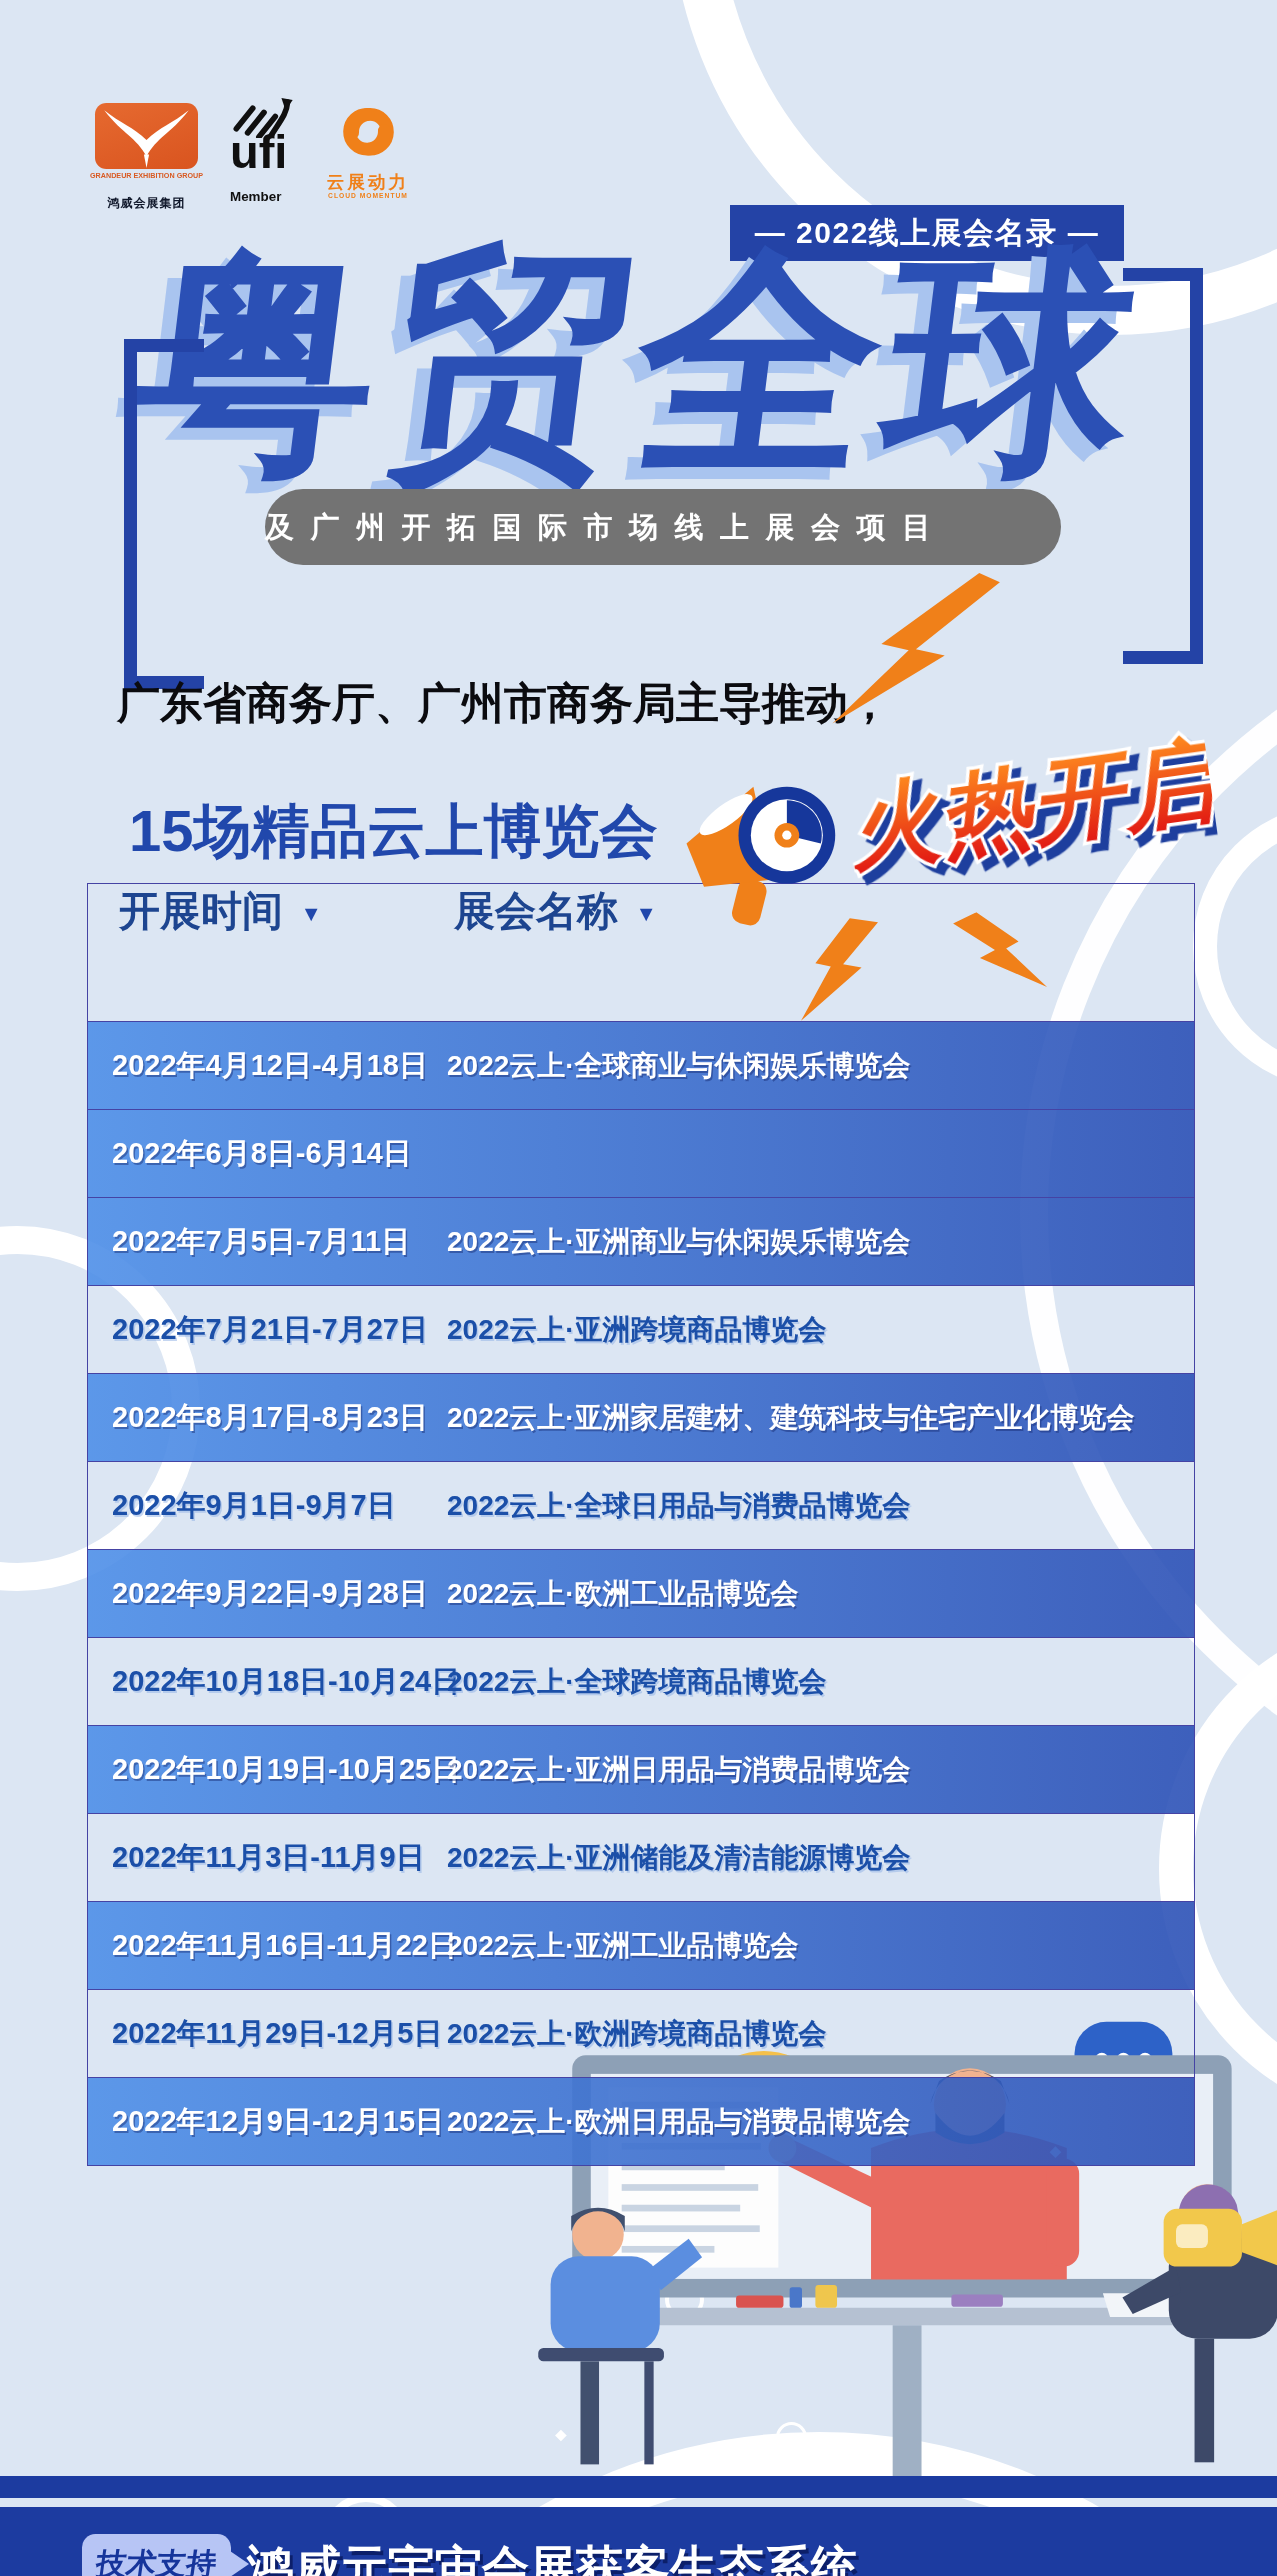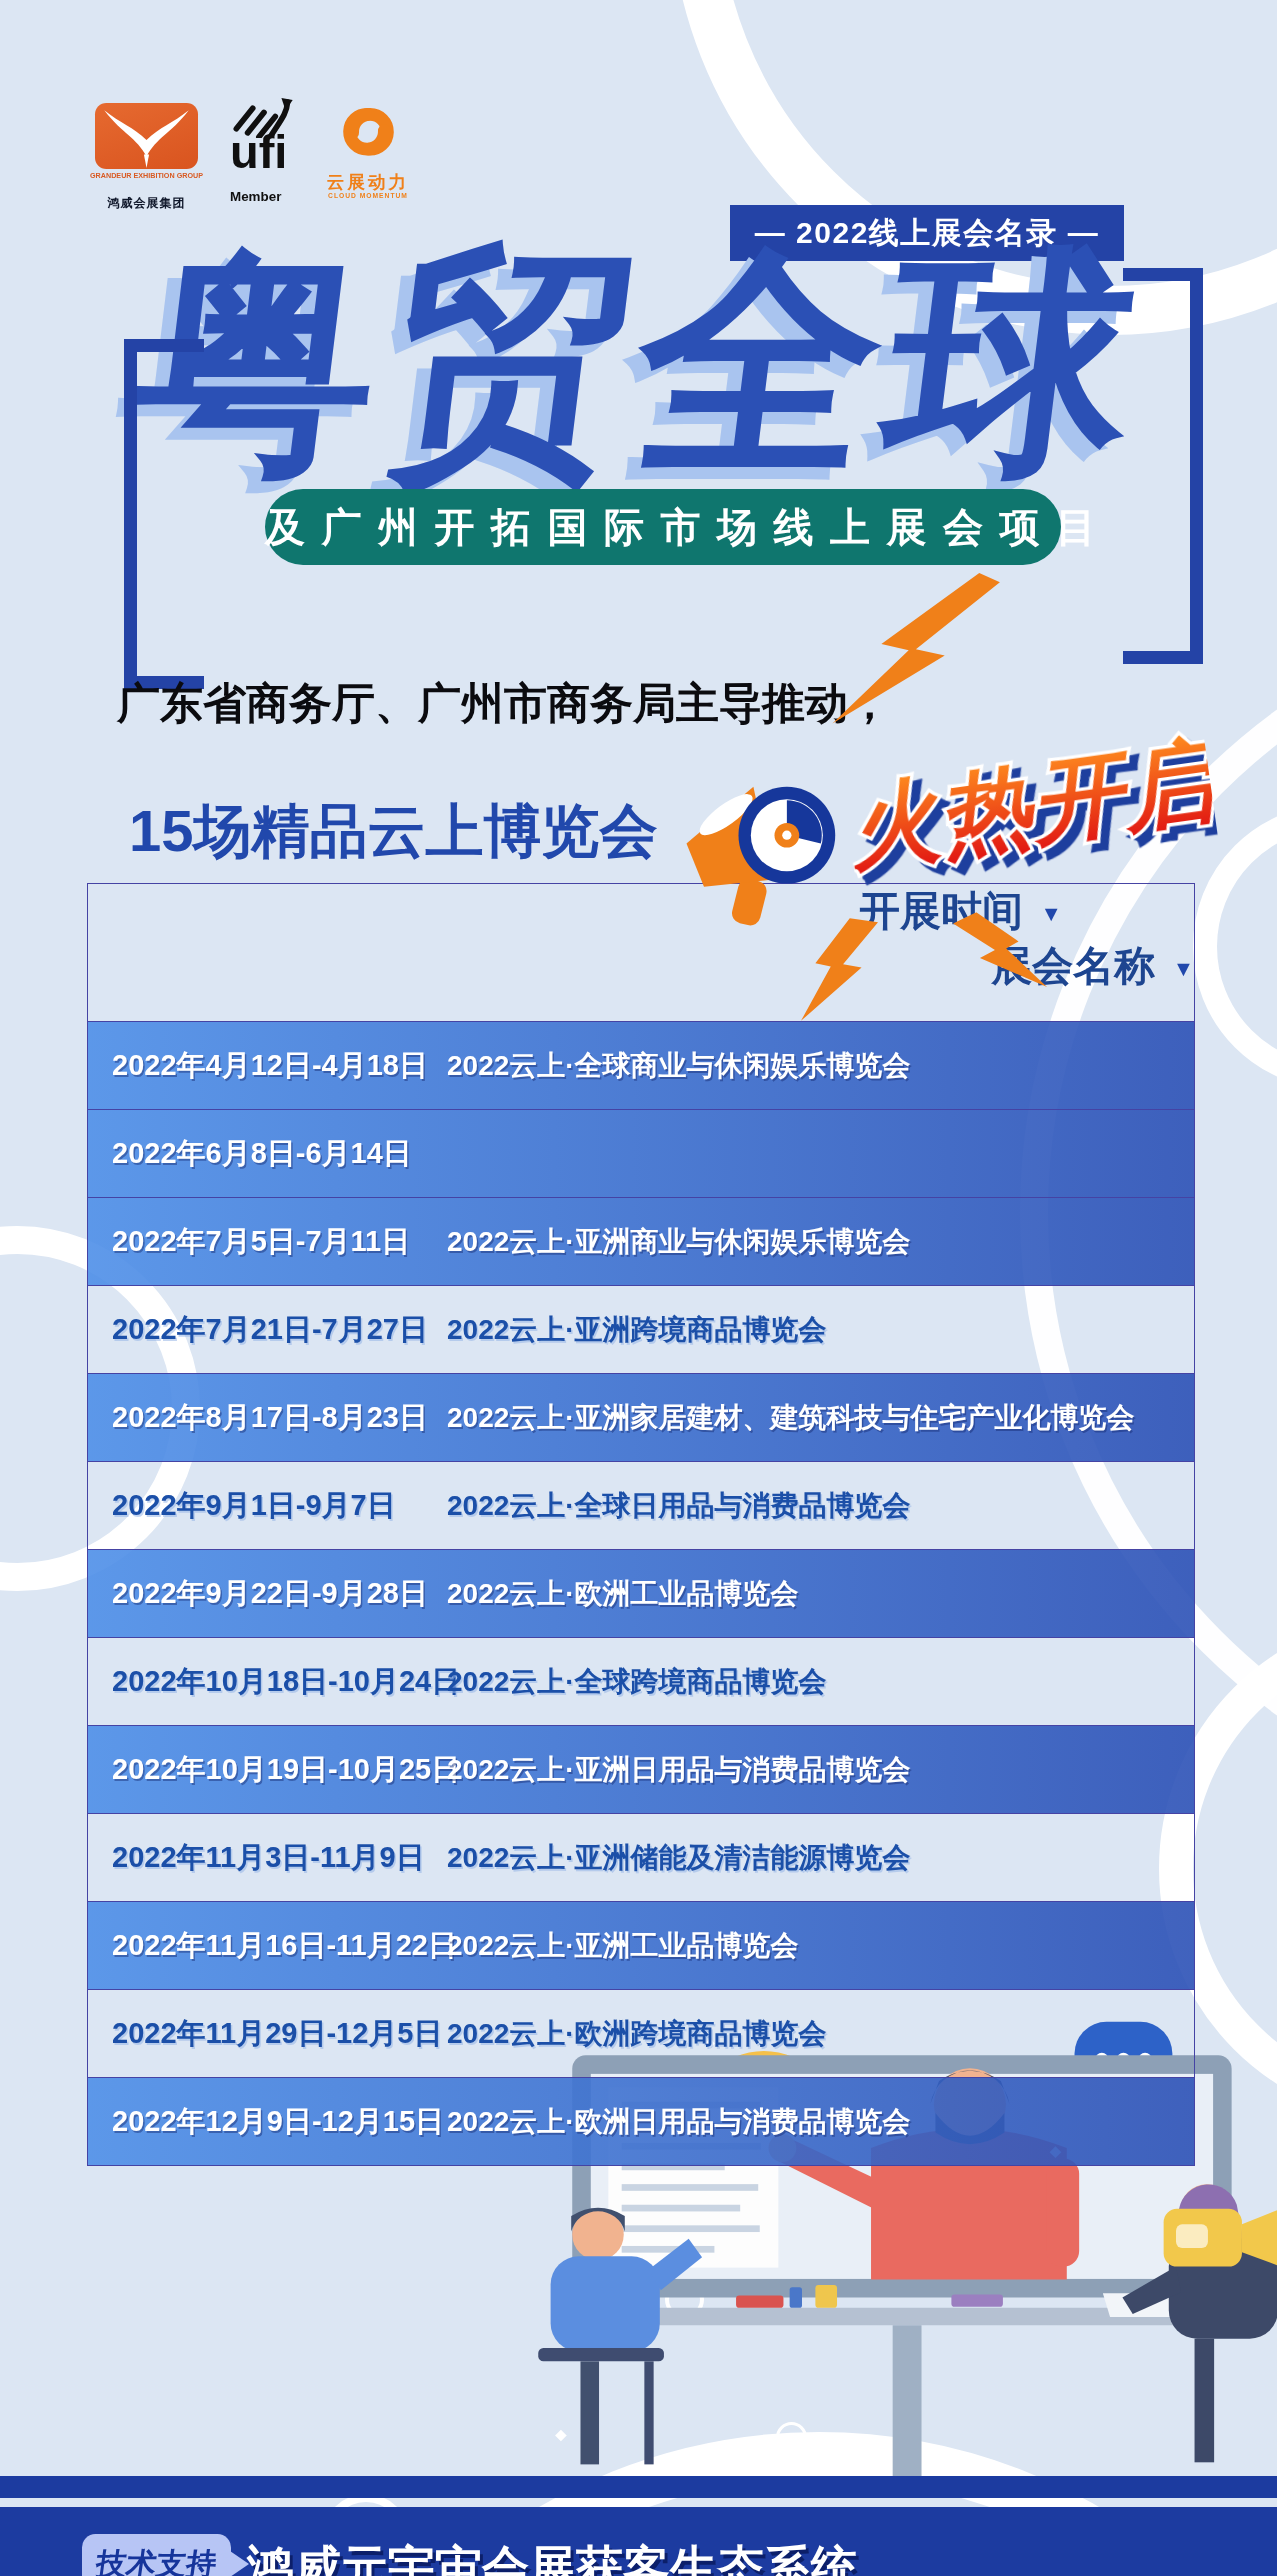--- a/index.html
+++ b/index.html
@@ -22,32 +22,32 @@
 
   
   .hero-banner{left:714px;top:205px;width:394px;height:56px;background:#2443a6;color:#fff;
     font-size:30px;font-weight:bold;text-align:center;line-height:56px;letter-spacing:1.5px;z-index:3;margin-left:16px;}
   .hero-title{left:67px;top:242px;width:1144px;text-align:center;font-size:242px;font-weight:800;
     color:#2b50b5;transform:skewX(-7deg);line-height:1;letter-spacing:9.3px;
     text-shadow:-14.4px 12.4px 0 #a9c4ef;z-index:3;white-space:nowrap;}
   .bracket{position:absolute;z-index:3;}
   .bracket-left{left:124px;top:339px;width:67px;height:324px;border-left:13.4px solid #2443a6;border-top:13.4px solid #2443a6;border-bottom:13.4px solid #2443a6;}
   .bracket-right{left:1123px;top:268px;width:67px;height:370px;border-right:13.4px solid #2443a6;border-top:13.4px solid #2443a6;border-bottom:13.4px solid #2443a6;}
-  .hero-pill{left:265px;top:489px;width:796px;height:76px;background:#0f766e;border-radius:38px;
-    color:#fff;font-size:40px;font-weight:bold;line-height:76px;letter-spacing:16.5px;z-index:3;white-space:nowrap;}
+  .hero-pill{left:265px;top:489px;width:796px;height:76px;background:#737373;border-radius:38px;
+    color:#fff;font-size:29px;font-weight:bold;line-height:76px;letter-spacing:16.5px;z-index:3;white-space:nowrap;}
 
   
   .promo-line1{left:117px;top:675px;font-size:43px;font-weight:800;color:#0b0b0f;z-index:3;white-space:nowrap;}
   .promo-line2{left:129px;top:793px;font-size:58px;font-weight:800;color:#2148ac;z-index:3;white-space:nowrap;}
   .stamp{left:840px;top:677px;width:371px;height:247px;transform:rotate(-8deg);z-index:3;}
   .bolt{position:absolute;z-index:3;}
 
   
   .extable{left:87px;top:883px;width:1108px;border:1.5px solid #4543a4;z-index:2;box-sizing:border-box;}
-  .t-head{height:137px;display:flex;align-items:flex-end;color:#1d4590;font-weight:800;font-size:41px;flex-direction:column;}
+  .t-head{height:137px;display:flex;align-items:flex-start;color:#1d4590;font-weight:800;font-size:41px;}
   .t-head .h-date{width:335px;padding-left:31px;}
   .t-head .h-name{flex:1;}
   .sort{font-size:21.6px;margin-left:17.5px;color:#2148ac;vertical-align:4.1px;}
   .t-row{height:88px;display:flex;align-items:center;border-top:1.5px solid #4543a4;box-sizing:border-box;}
   .t-row-blue{background:linear-gradient(90deg,rgba(78,143,232,0.90),rgba(44,81,182,0.90));}
   .t-row-blue .t-date,.t-row-blue .t-name{color:#ffffff;text-shadow:1.5px 2.1px 0 rgba(20,40,110,.45);}
   .t-row-light .t-date,.t-row-light .t-name{color:#1b4fa8;text-shadow:1.5px 2.1px 0 rgba(150,180,230,.55);}
   .t-date{width:335px;padding-left:24px;font-size:29px;font-weight:800;white-space:nowrap;}
   .t-name{flex:1;font-size:28px;font-weight:800;white-space:nowrap;}
 

